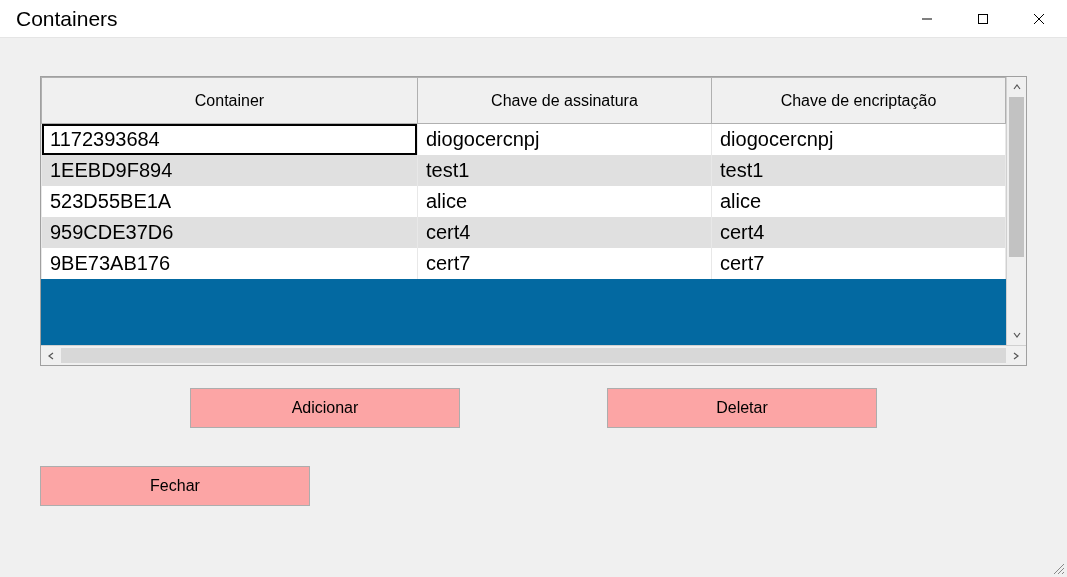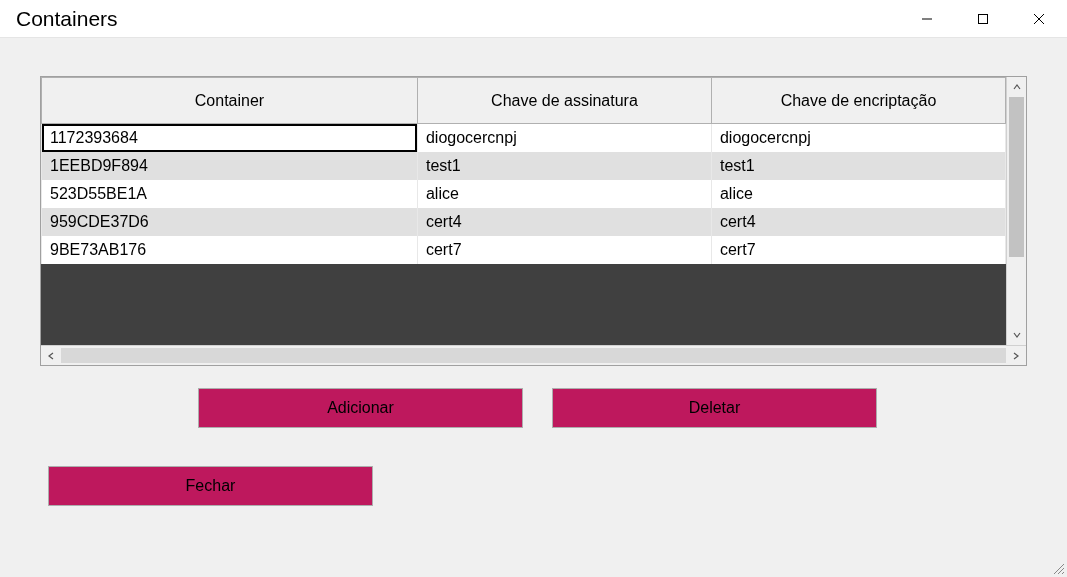--- a/index.html
+++ b/index.html
@@ -52,21 +52,21 @@
       fill: none;
     }
     .content-area {
       background: #f0f0f0;
       width: 100%;
       height: calc(577px - 38px);
       padding: 38px 40px 0 40px;
       position: relative;
     }
     .table-wrapper {
-      background: #404040;
+      background: #0369a1;
       border: 1px solid #a0a0a0;
       height: 290px;
       display: flex;
       flex-direction: column;
       position: relative;
     }
     .table-scroll-body {
       flex: 1;
       display: flex;
       overflow: hidden;
@@ -86,21 +86,21 @@
     thead th {
       background: #f0f0f0;
       font-weight: 400;
       font-size: 16px;
       text-align: center;
       border: 1px solid #b0b0b0;
       height: 46px;
       vertical-align: middle;
     }
     tbody td {
-      font-size: 16px;
+      font-size: 20px;
       padding: 4px 8px;
       height: 28px;
       border-left: 1px solid #e8e8e8;
       border-right: 1px solid #e8e8e8;
       white-space: nowrap;
       overflow: hidden;
     }
     tbody tr:nth-child(odd) td {
       background: #ffffff;
     }
@@ -170,29 +170,28 @@
       top: 2px;
       bottom: 2px;
       background: #d8d8d8;
     }
     .button-row {
       display: flex;
       justify-content: space-between;
       padding: 22px 150px 0 150px;
     }
     .winbtn {
-      width: 325px;
+      width: 270px;
       height: 40px;
-      background: #be185d;
+      background: #fca5a5;
       border: 1px solid #adadad;
       font-size: 16px;
       font-family: inherit;
       cursor: default;
       text-align: center;
-      margin-left: 8px;
     }
     .close-row {
       display: flex;
       padding-top: 38px;
     }
     .resize-grip {
       position: absolute;
       right: 2px;
       bottom: 2px;
       width: 14px;

